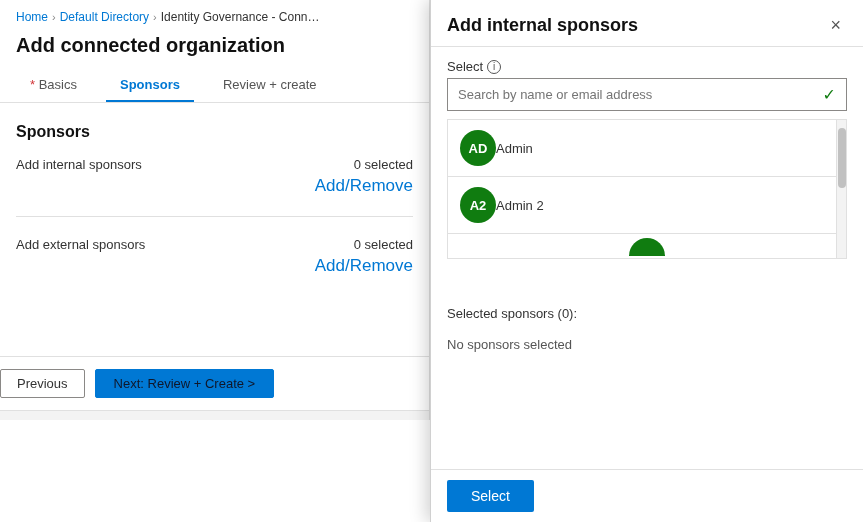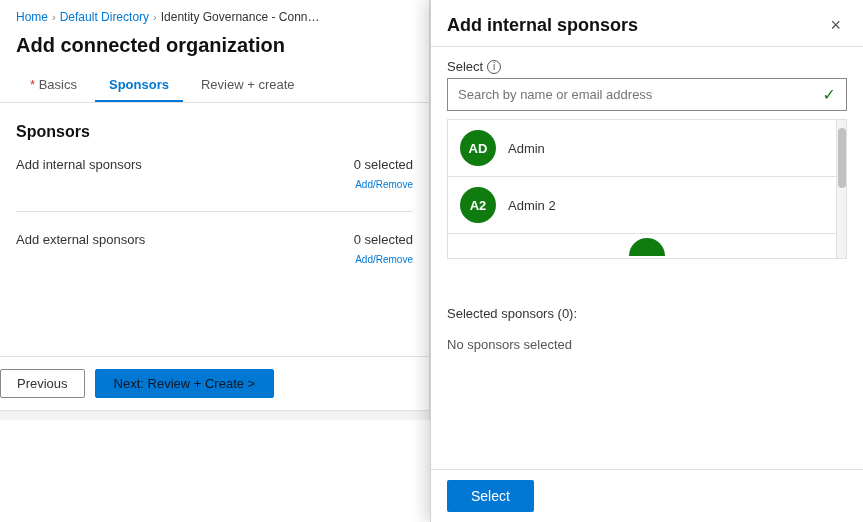--- a/index.html
+++ b/index.html
@@ -55,21 +55,21 @@
       font-size: 20px;
       font-weight: 600;
       color: #111;
       padding: 4px 16px 12px;
     }
 
     .tabs {
       display: flex;
       border-bottom: 1px solid #e0e0e0;
       padding: 0 16px;
-      gap: 4px;
+      gap: 15px;
     }
     .tab {
       padding: 8px 14px;
       font-size: 13px;
       color: #555;
       cursor: pointer;
       border-bottom: 2px solid transparent;
       white-space: nowrap;
     }
     .tab.required::before {
@@ -110,21 +110,21 @@
       text-align: right;
     }
     .sponsor-count {
       font-size: 13px;
       color: #333;
       margin-bottom: 4px;
     }
     .add-remove-link {
       color: #0078d4;
       text-decoration: none;
-      font-size: 10px;
+      font-size: 17px;
       cursor: pointer;
     }
 
     .divider {
       border: none;
       border-top: 1px solid #e0e0e0;
       margin: 8px 0 20px;
     }
 
     .footer-actions {
@@ -256,21 +256,20 @@
       max-height: 150px;
       position: relative;
     }
 
     .user-item {
       display: flex;
       align-items: center;
       padding: 10px 12px;
       border-bottom: 1px solid #e0e0e0;
       cursor: pointer;
-      gap: 12px;
     }
     .user-item:last-child { border-bottom: none; }
 
     .avatar {
       width: 36px;
       height: 36px;
       border-radius: 50%;
       background: #107c10;
       color: #fff;
       display: flex;

